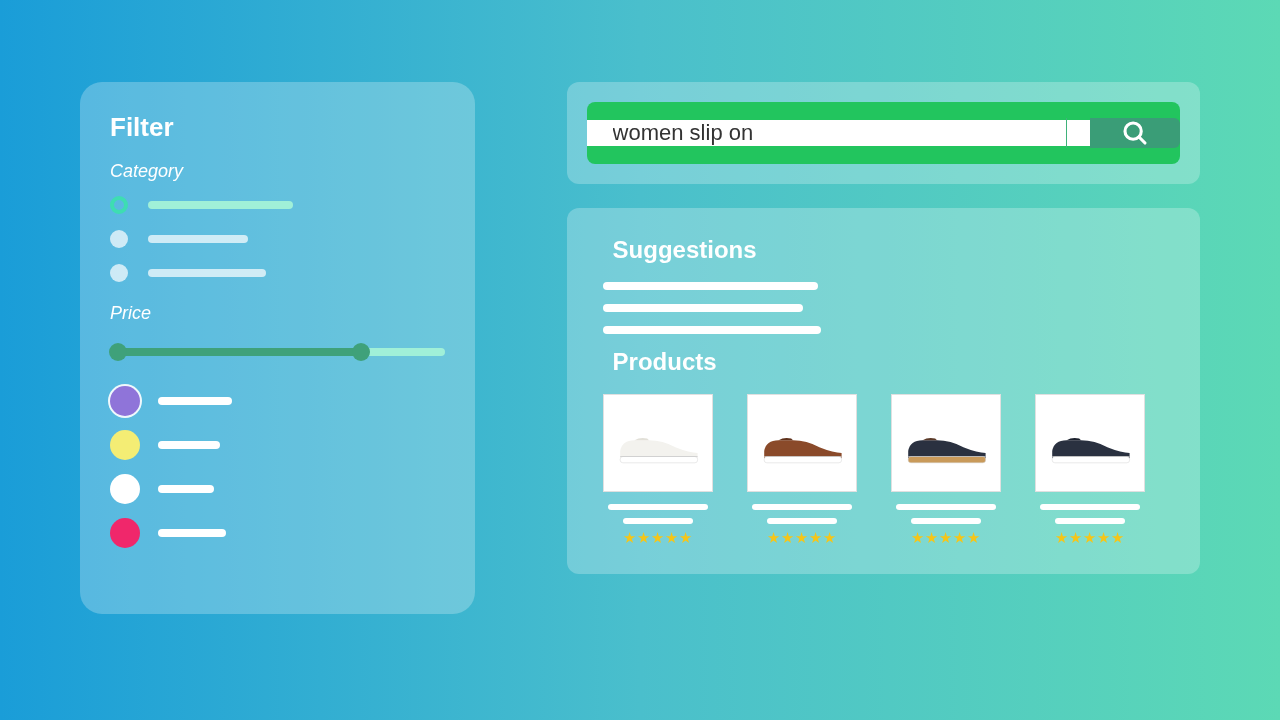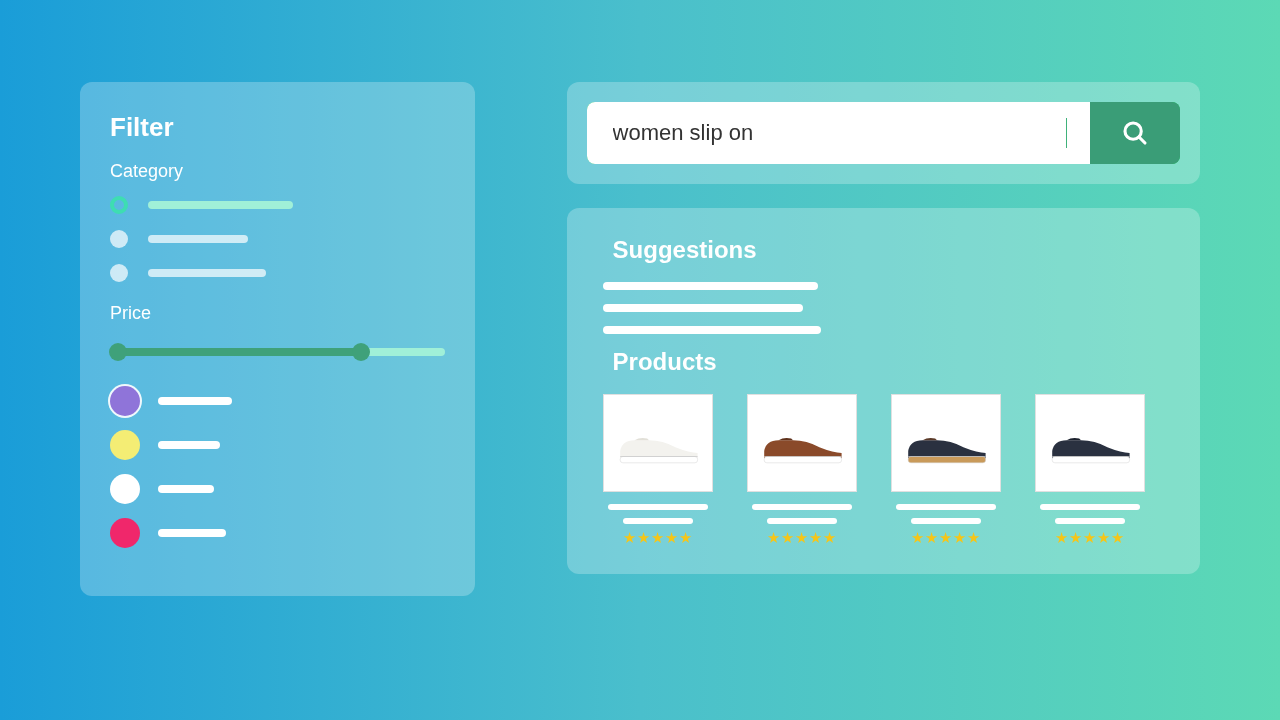--- a/index.html
+++ b/index.html
@@ -16,33 +16,35 @@
     gap: 92px;
     padding: 82px 80px;
   }
   .panel {
     background: rgba(255,255,255,0.25);
     border-radius: 12px;
   }
   
   .filter-panel {
     width: 397px;
-    padding: 30px 30px 34px 30px;
+    padding: 30px 30px 52px 30px;
+    border-radius: 22px;
   }
   .filter-title {
     color: #fff;
     font-size: 26px;
     font-weight: 700;
     margin-bottom: 18px;
   }
   .filter-label {
     color: #fff;
     font-size: 18px;
     font-weight: 500;
     margin-bottom: 14px;
+    font-style: italic;
   }
   .cat-row {
     display: flex;
     align-items: center;
     gap: 20px;
     margin-bottom: 16px;
     cursor: pointer;
   }
   .radio {
     width: 18px; height: 18px; border-radius: 50%;
@@ -114,20 +116,21 @@
     padding: 20px;
     display: flex;
   }
   .search-box {
     display: flex;
     width: 100%;
     height: 62px;
     border-radius: 8px;
     overflow: hidden;
     background: #22c55e;
+    align-items: center;
   }
   .search-input {
     border: none;
     outline: none;
     flex: 1;
     font-size: 22px;
     padding: 0 26px;
     color: #333;
     background: #fff;
   }

